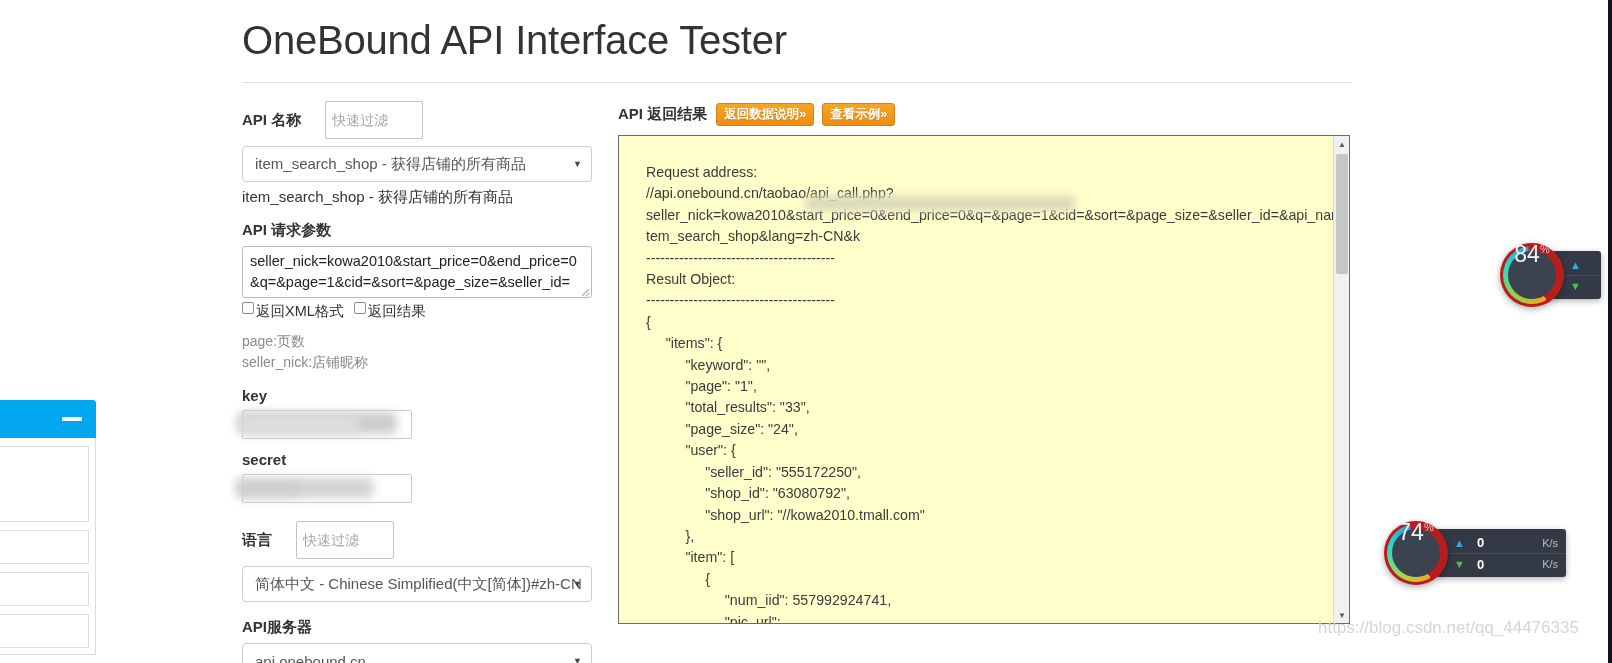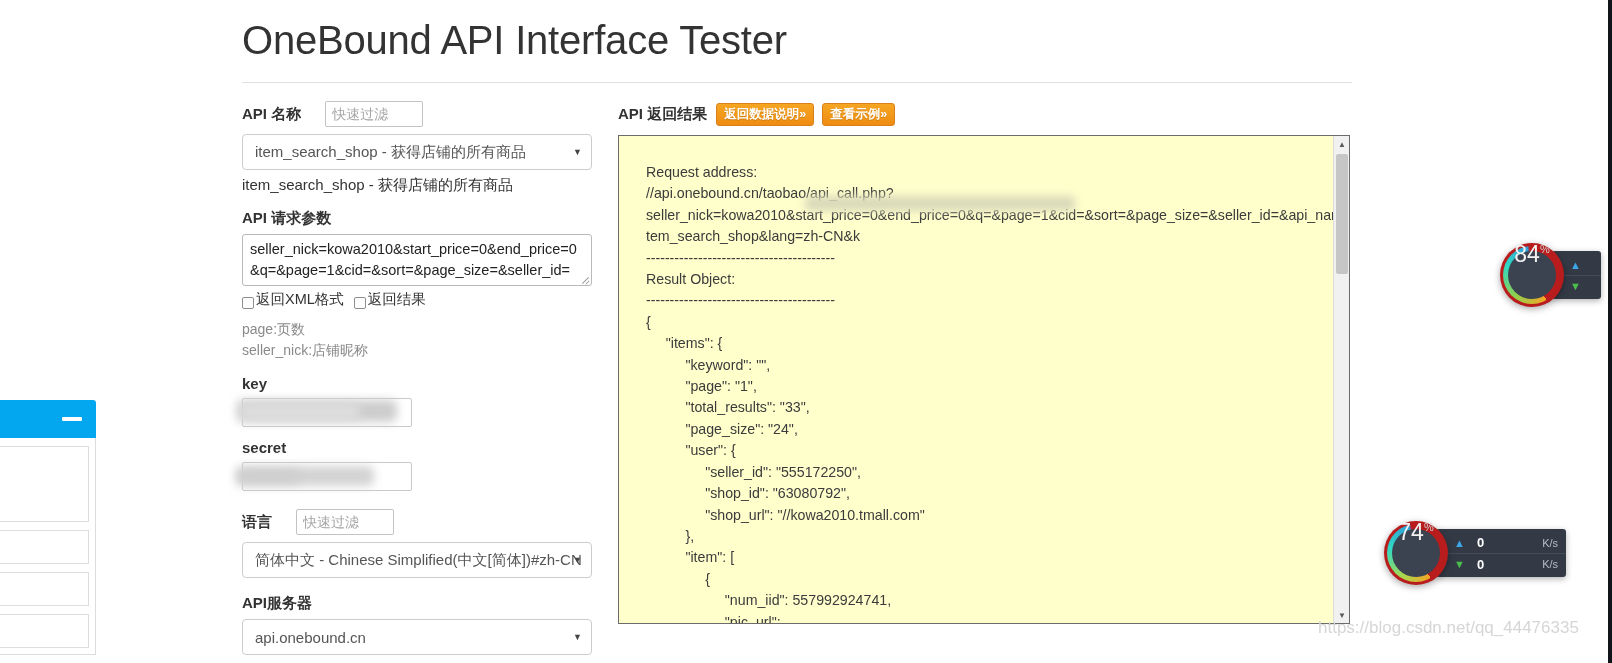--- a/index.html
+++ b/index.html
@@ -53,21 +53,21 @@
     color: #333333;
     display: block;
     margin: 0 0 6px 0;
   }
 
   .inline-head { display: flex; align-items: center; margin-bottom: 7px; }
   .inline-head .fld-label { margin-right: 24px; }
 
   .filter-input {
     width: 98px;
-    height: 26px;
+    height: 38px;
     border: 1px solid #c3c3c3;
     border-radius: 2px;
     padding: 2px 6px;
     font-size: 14px;
     color: #15803d;
     background: #fff;
     outline: none;
     font-family: "Liberation Sans", sans-serif;
   }
   .filter-input::placeholder { color: #a5a5a5; }
@@ -132,21 +132,21 @@
   .resizer::before, .resizer::after {
     content: "";
     position: absolute;
     background: #999;
     height: 1px;
   }
   .resizer::before { width: 9px; right: 0; bottom: 3px; transform: rotate(-45deg); }
   .resizer::after  { width: 5px; right: 0; bottom: 1px; transform: rotate(-45deg); }
 
   .checks { margin: 4px 0 10px 0; font-size: 14.5px; color: #333; display: flex; align-items: center; }
-  .checks label { display: inline-flex; align-items: flex-end; margin-right: 10px; cursor: pointer; }
+  .checks label { display: inline-flex; align-items: flex-start; margin-right: 10px; cursor: pointer; }
   .cbx {
     width: 12px; height: 12px;
     border: 1px solid #8d8d8d;
     background: #fdfdfd;
     border-radius: 2px;
     margin-right: 2px;
     display: inline-block;
   }
 
   .masked-field { position: relative; width: 170px; height: 29px; margin-bottom: 2px; }

